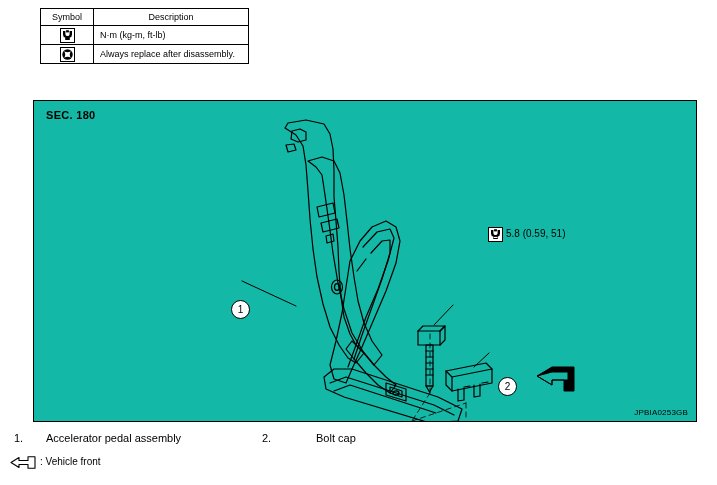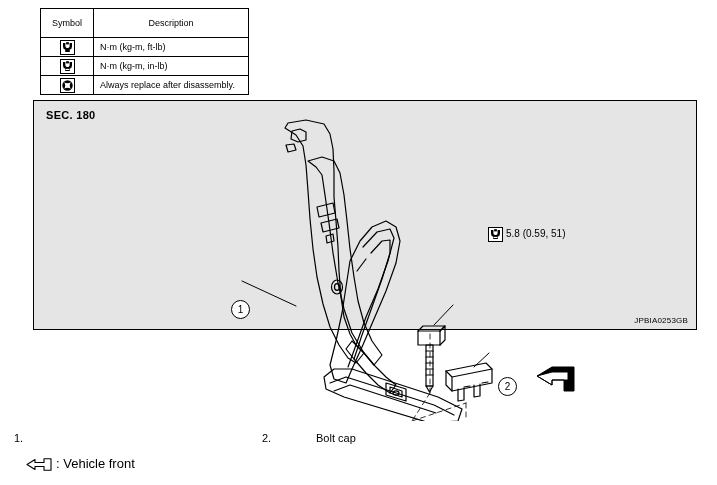--- a/index.html
+++ b/index.html
@@ -26,21 +26,21 @@
   }
   .symbol-table td, .symbol-table th {
     border: 1px solid #000;
     padding: 0;
     font-weight: normal;
   }
   .symbol-table th {
     text-align: center;
     font-size: 9px;
     height: 16px;
-    padding: 6px 4px;
+    padding: 0 4px;
   }
   .sym-cell {
     width: 52px;
     height: 18px;
     text-align: center;
     vertical-align: middle;
   }
   .desc-cell {
     width: 148px;
     height: 18px;
@@ -55,24 +55,24 @@
     position: relative;
     vertical-align: middle;
   }
 
   
   .figure-box {
     position: absolute;
     left: 33px;
     top: 100px;
     width: 664px;
-    height: 230px;
+    height: 322px;
     border: 1px solid #000;
     box-sizing: border-box;
-    background: #e5e5e5;
+    background: #14b8a6;
   }
   .sec-label {
     position: absolute;
     left: 12px;
     top: 8px;
     font-size: 11px;
     font-weight: bold;
     letter-spacing: 0.3px;
   }
   .fig-code {
@@ -118,23 +118,23 @@
   .legend-row {
     position: relative;
     height: 20px;
   }
   .legend-num-1 { position: absolute; left: 4px; top: 0; }
   .legend-txt-1 { position: absolute; left: 36px; top: 0; }
   .legend-num-2 { position: absolute; left: 252px; top: 0; }
   .legend-txt-2 { position: absolute; left: 282px; top: 0; margin-left: 24px; }
   .legend-front {
     position: absolute;
-    left: 26px;
+    left: 10px;
     top: 456px;
-    font-size: 13px;
+    font-size: 10px;
   }
   .front-arrow-inline {
     display: inline-block;
     vertical-align: middle;
     margin-right: 4px;
   }
   svg { display: block; }
   .fig-svg {
     position: absolute;
     left: 0;
@@ -162,33 +162,20 @@
           </svg>
         </span>
       </td>
       <td class="desc-cell">N·m (kg-m, ft-lb)</td>
     </tr>
     <tr>
       <td class="sym-cell">
         <span class="sym-glyph">
           <svg width="15" height="15" viewBox="0 0 15 15">
             <rect x="0.5" y="0.5" width="14" height="14" fill="#fff" stroke="#000" stroke-width="1"></rect>
-            <path d="M3 3 L3 6.5 Q3 9 5.2 9.6 L5.2 12 L9.8 12 L9.8 9.6 Q12 9 12 6.5 L12 3 L9.6 3 L9.6 6.3 Q9.6 7.6 8.3 7.9 L6.7 7.9 Q5.4 7.6 5.4 6.3 L5.4 3 Z" fill="#000"></path>
-            <rect x="6.1" y="2.2" width="2.8" height="2.2" fill="#000"></rect>
-            <rect x="5.6" y="9.9" width="3.8" height="1.1" fill="#fff"></rect>
-          </svg>
-        </span>
-      </td>
-      <td class="desc-cell">N·m (kg-m, in-lb)</td>
-    </tr>
-    <tr>
-      <td class="sym-cell">
-        <span class="sym-glyph">
-          <svg width="15" height="15" viewBox="0 0 15 15">
-            <rect x="0.5" y="0.5" width="14" height="14" fill="#fff" stroke="#000" stroke-width="1"></rect>
             <circle cx="7.5" cy="7.5" r="5.2" fill="#000"></circle>
             <path d="M4.2 4.2 Q7.5 6.3 10.8 4.2 Q8.7 7.5 10.8 10.8 Q7.5 8.7 4.2 10.8 Q6.3 7.5 4.2 4.2 Z" fill="#fff"></path>
           </svg>
         </span>
       </td>
       <td class="desc-cell">Always replace after disassembly.</td>
     </tr>
   </tbody>
 </table>
 
@@ -300,20 +287,21 @@
       </svg>
     </span><span>5.8 (0.59, 51)</span>
   </div>
 
   <div class="fig-code">JPBIA0253GB</div>
 </div>
 
 <div class="legend">
   <div class="legend-row">
     <span class="legend-num-1">1.</span>
+    <span class="legend-txt-1">Accelerator pedal assembly</span>
     <span class="legend-num-2">2.</span>
     <span class="legend-txt-2">Bolt cap</span>
   </div>
 </div>
 
 <div class="legend-front">
   <span class="front-arrow-inline">
     <svg width="26" height="13" viewBox="0 0 26 13">
       <path d="M1 6.5 L9 1.5 L9 4.5 L18 4.5 L18 0.8 L25 0.8 L25 12.2 L18 12.2 L18 8.5 L9 8.5 L9 11.5 Z" fill="none" stroke="#000" stroke-width="1.1" stroke-linejoin="round"></path>
     </svg>

